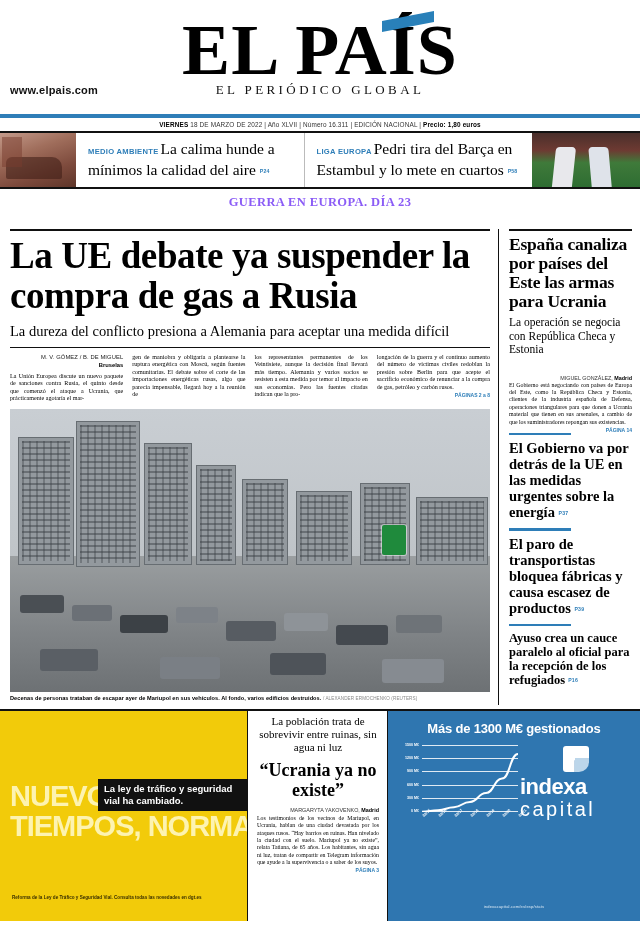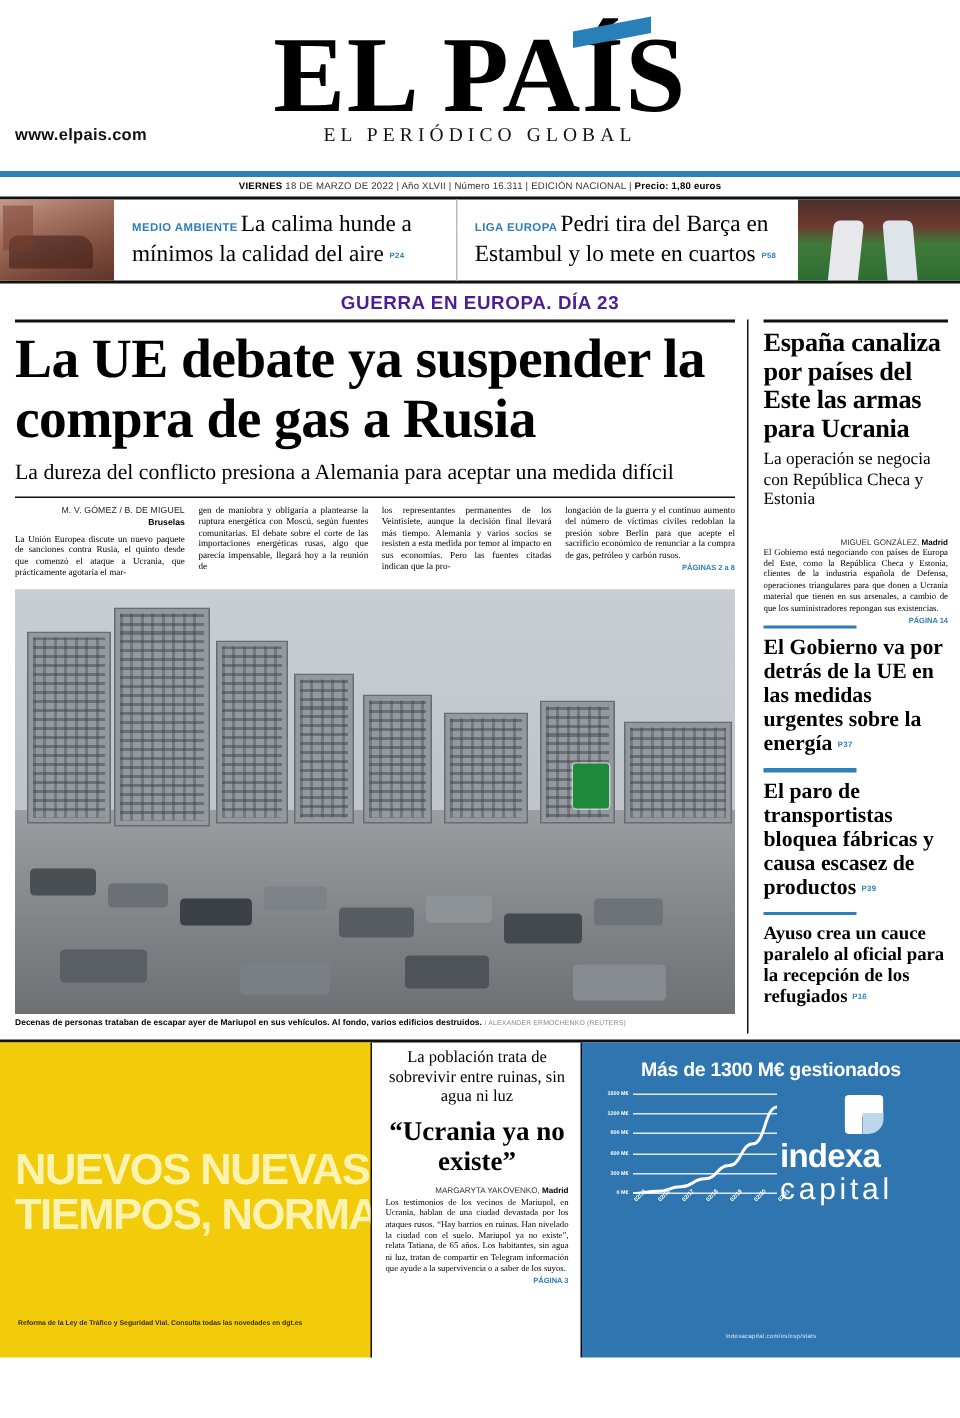--- a/index.html
+++ b/index.html
@@ -127,26 +127,26 @@
   .teaser-photo.sport .p2 {
     position:absolute; bottom:0; width:20px; height:40px;
     background:#e8e8ec; border-radius:4px 4px 0 0;
   }
   .teaser-photo.sport .p1 { left:22px; transform:skewX(-6deg); }
   .teaser-photo.sport .p2 { left:58px; background:#dfe3ea; transform:skewX(5deg); }
 
   
   .war-banner {
     text-align:center;
-    font-family:Liberation Sans, sans-serif;
+    font-family:Liberation Serif, serif;
     font-weight:bold;
     font-size:12.5px;
     letter-spacing:.4px;
-    color:#4c1d95;
-    padding:6px 0 4px;
+    color:#8b5cf6;
+    padding:6px 0 19px;
   }
 
   
   .main-grid { display:flex; }
   .col-main { width:498px; padding:0 8px 0 10px; }
   .col-side {
     width:142px;
     border-left:1px solid #111;
     padding:0 8px 0 10px;
   }
@@ -570,20 +570,21 @@
       <div class="dgt-big">
         <div>
           <span>NUEVOS</span>
           <span>NUEVAS</span>
         </div>
         <div>
           <span>TIEMPOS,</span>
           <span>NORMAS.</span>
         </div>
       </div>
+      <div class="dgt-black">La ley de tráfico y seguridad vial ha cambiado.</div>
       <div class="dgt-foot">Reforma de la Ley de Tráfico y Seguridad Vial.
 Consulta todas las novedades en dgt.es</div>
     </div>
 
     <div class="col-mariupol">
       <div class="mar-sub">La población trata de sobrevivir entre ruinas, sin agua ni luz</div>
       <div class="mar-head">“Ucrania ya no existe”</div>
       <div class="mar-byline">
         <span>MARGARYTA YAKOVENKO,</span>
         <b>Madrid</b>

